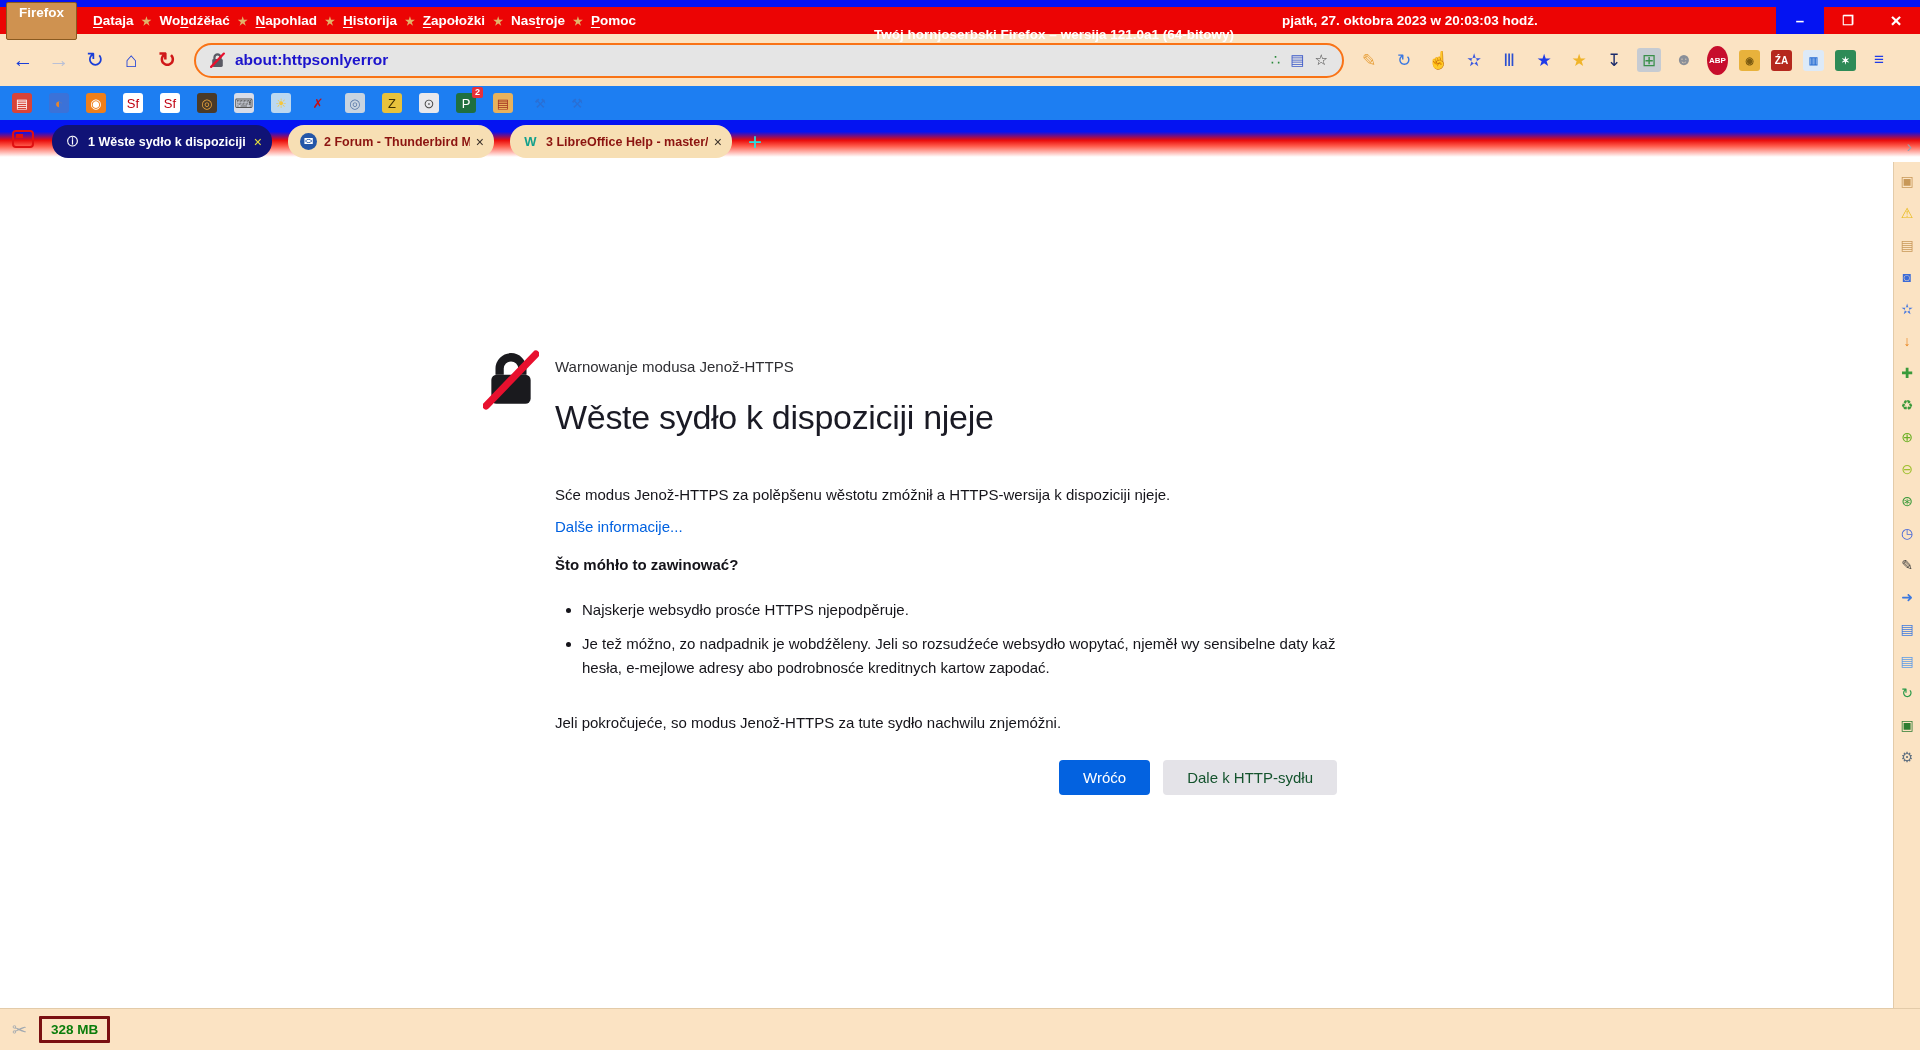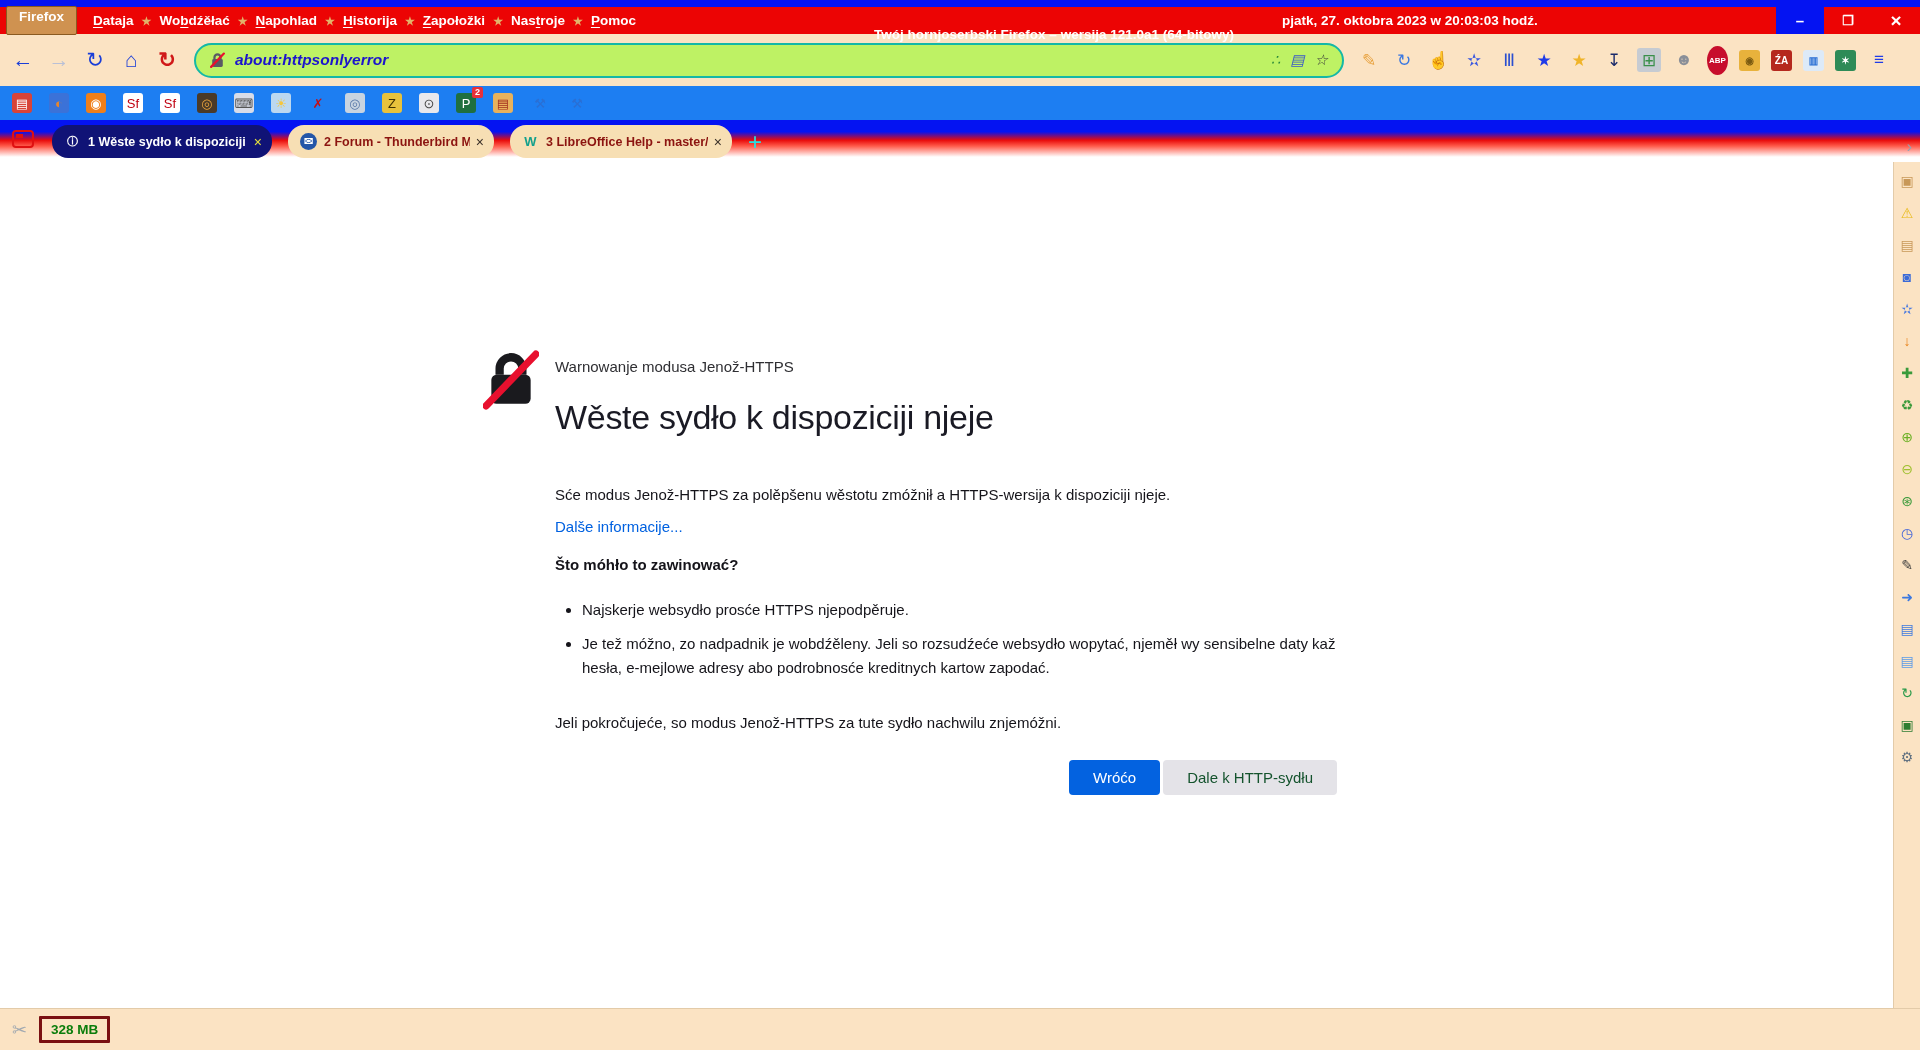--- a/index.html
+++ b/index.html
@@ -3,40 +3,40 @@
 <meta charset="utf-8">
 <style>
   * { box-sizing: border-box; margin: 0; padding: 0; }
   html,body { width:1920px; height:1050px; overflow:hidden; }
   body { font-family:"Liberation Sans", sans-serif; background:#fff; position:relative; }
 
   
   .top-strip { height:7px; background:#0413f2; }
   .menubar { height:27px; background:#ec0404; display:flex; align-items:center; padding-left:6px;
              color:#fff; font-weight:bold; font-size:13.5px; white-space:nowrap; }
-  .ff-btn { background:#cf9250; border:1px solid #8a5a20; color:#fff; padding:2px 12px 10px;
+  .ff-btn { background:#cf9250; border:1px solid #8a5a20; color:#fff; padding:2px 12px 19px;
             margin-right:16px; border-radius:2px; font-weight:bold; font-size:13.5px; }
   .menu-item { cursor:default; }
   .menu-item u { text-underline-offset:2px; }
   .menu-star { color:#e2b36a; font-size:11px; margin:0 8px; }
   .mb-version { margin-left:auto;margin-top:28px; }
   .mb-date { margin-left:48px; }
   .wc-group { margin-left:auto; display:flex; height:27px; }
   .wc { width:48px; display:flex; align-items:center; justify-content:center; color:#fff; font-size:15px; }
   .wc-min { background:#0413f2; }
   .wc-restore { background:#ec0404; font-size:13px; }
   .wc-close { background:#ec0404; font-size:19px; }
 
   
   .navrow { height:52px; background:#fbe3c3; display:flex; align-items:center; padding:0 10px; }
   .nav-ic { width:26px; text-align:center; font-size:21px; color:#1a3ed8; margin-right:10px; }
   .nav-ic.disabled { color:#b9c0d6; }
   .nav-ic.red { color:#d01818; font-weight:bold; }
-  .urlbar { width:1150px; height:35px; background:#bef264; border:2px solid #14b8a6; border-radius:18px;
-            display:flex; align-items:center; padding:0 14px; gap:10px; margin-left:4px;font-style:italic; }
+  .urlbar { width:1150px; height:35px; background:#e5e5e5; border:2px solid #f97316; border-radius:18px;
+            display:flex; align-items:center; padding:0 14px; gap:10px; margin-left:4px; }
   .url-text { flex:1; font-weight:bold; color:#1c14cc; font-size:15.5px; }
   .url-ic { font-size:15px; }
   .actions { display:flex; align-items:center; gap:11px; margin-left:13px; }
   .act-icon { width:24px; height:24px; display:flex; align-items:center; justify-content:center;
               font-size:17px; position:relative; border-radius:3px; }
   .act-icon.selected { background:#c6cbd2; }
   .act-icon.pill { font-size:8px; font-weight:bold; border-radius:50%; width:21px; height:29px; }
   .act-icon.sq { font-size:10px; font-weight:bold; border-radius:3px; width:21px; height:21px; }
 
   
@@ -70,21 +70,21 @@
   .content-h1 { position:absolute; left:555px; top:236px; font-size:34px; font-weight:300;
                 color:#1a1a24; letter-spacing:-0.3px; }
   .content-intro { position:absolute; left:555px; top:324px; font-size:15px; color:#15141a; }
   .content-link { position:absolute; left:555px; top:356px; font-size:15px; color:#0061e0; cursor:pointer; }
   .content-causes { position:absolute; left:555px; top:394px; font-size:15px; font-weight:bold; color:#15141a; }
   .content-bullets { position:absolute; left:560px; top:436px; width:790px; font-size:15px; color:#15141a; }
   .content-bullets ul { padding-left:22px; }
   .content-bullets li { margin-bottom:11px; line-height:1.55; }
   .content-footer { position:absolute; left:555px; top:552px; font-size:15px; color:#15141a; }
   .content-buttons { position:absolute; left:555px; top:598px; width:782px; display:flex;
-                     justify-content:flex-end; gap:3px; }
+                     justify-content:flex-end; gap:13px; }
   .btn { font-size:15px; border:none; border-radius:4px; padding:9px 24px; cursor:pointer;
          font-family:"Liberation Sans", sans-serif; }
   .btn-primary { background:#0362e0; color:#fff; }
   .btn-secondary { background:#e4e3e8; color:#14532d; }
   .lock-art { position:absolute; left:483px; top:188px; }
 
   
   .rstrip { position:absolute; right:0; top:0; bottom:0; width:27px; background:#fbe3c3;
             border-left:1px solid #e3cba9; display:flex; flex-direction:column; align-items:center;
             padding-top:10px; gap:14px; }

